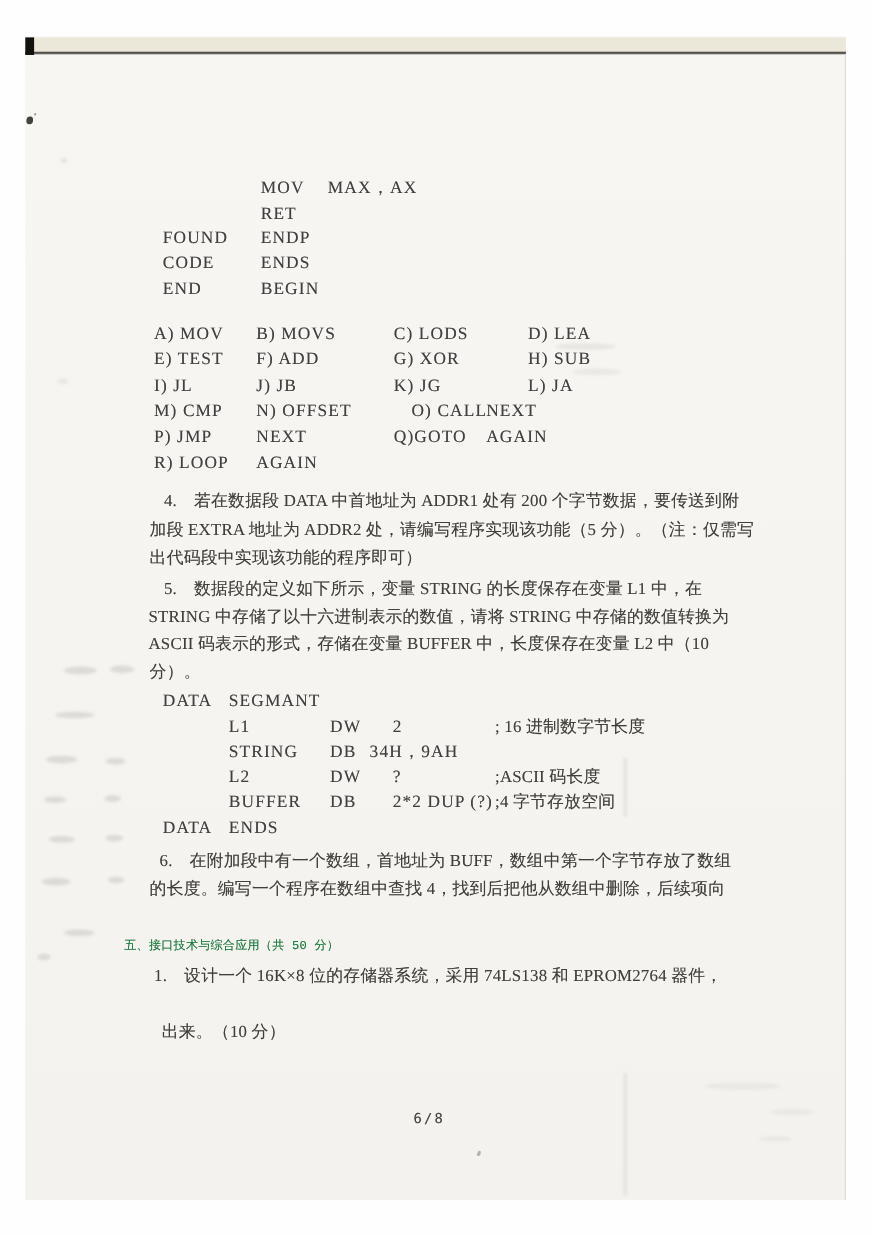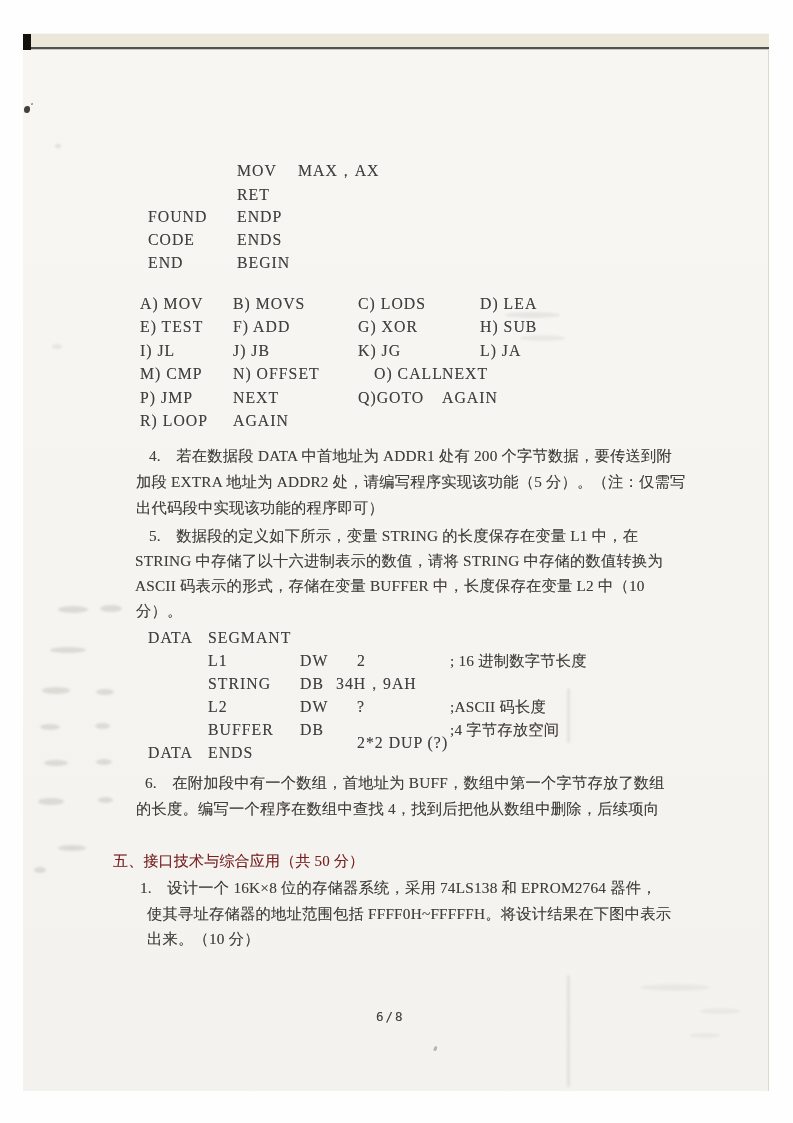--- a/index.html
+++ b/index.html
@@ -23,21 +23,21 @@
   .corner{position:absolute;left:23px;top:34px;width:8px;height:16px;background:#14120e;}
   .rightedge{position:absolute;left:768px;top:49px;width:1px;height:1042px;background:#dcd9d1;}
 
   .t{
     position:absolute;white-space:pre;
     color:#413f3a;font-size:15.3px;line-height:21px;
     letter-spacing:0.2px;
     text-shadow:0 0 0.5px rgba(70,68,62,.45);
   }
   .lat{font-size:15.8px;letter-spacing:1px;color:#404040;}
-  .head{font-size:15px;color:#7f1d1d;}
+  .head{font-size:11px;color:#15803d;font-family:Liberation Mono, monospace;}
   .mono{
     font-family:"DejaVu Sans Mono", monospace;
     font-size:12.5px;letter-spacing:2px;color:#46443f;
   }
   .art{position:absolute;border-radius:50%;filter:blur(1.3px);background:#a5a197;opacity:.3;}
   .speck{position:absolute;background:#2f2d29;opacity:.9;border-radius:60% 40% 55% 45%;}
 </style>
 </head>
 <body>
 
@@ -108,32 +108,31 @@
   <span class="t lat" style="left:300px;top:673px;">DB</span>
   <span class="t lat" style="left:336px;top:673px;">34H，9AH</span>
 
   <span class="t lat" style="left:208px;top:696px;">L2</span>
   <span class="t lat" style="left:300px;top:696px;">DW</span>
   <span class="t lat" style="left:357px;top:696px;">?</span>
   <span class="t" style="left:450px;top:696px;">;ASCII 码长度</span>
 
   <span class="t lat" style="left:208px;top:719px;">BUFFER</span>
   <span class="t lat" style="left:300px;top:719px;">DB</span>
-  <span class="t lat" style="left:357px;top:719px;margin-top:13px;">2*2 DUP (?)</span>
+  <span class="t lat" style="left:357px;top:719px;">2*2 DUP (?)</span>
   <span class="t" style="left:450px;top:719px;">;4 字节存放空间</span>
 
   <span class="t lat" style="left:148px;top:742px;">DATA</span>
   <span class="t lat" style="left:208px;top:742px;">ENDS</span>
 
   <div class="t" style="left:145px;top:772px;">6.　在附加段中有一个数组，首地址为 BUFF，数组中第一个字节存放了数组</div>
   <div class="t" style="left:136px;top:798px;">的长度。编写一个程序在数组中查找 4，找到后把他从数组中删除，后续项向</div>
 
   <div class="t head" style="left:113px;top:851px;">五、接口技术与综合应用（共 50 分）</div>
   <div class="t" style="left:140px;top:877px;">1.　设计一个 16K×8 位的存储器系统，采用 74LS138 和 EPROM2764 器件，</div>
-  <div class="t" style="left:147px;top:903px;">使其寻址存储器的地址范围包括 FFFF0H~FFFFFH。将设计结果在下图中表示</div>
   <div class="t" style="left:147px;top:928px;">出来。（10 分）</div>
 
   <div class="t mono" style="left:376px;top:1006px;">6/8</div>
 
   <div class="speck" style="left:24px;top:106px;width:6px;height:7px;"></div>
   <div class="speck" style="left:31px;top:103px;width:2px;height:2px;opacity:.5;"></div>
   <div class="art" style="left:55px;top:144px;width:6px;height:4px;opacity:.25;"></div>
   <div class="art" style="left:52px;top:344px;width:10px;height:5px;opacity:.18;"></div>
   <div class="art" style="left:505px;top:312px;width:55px;height:6px;opacity:.18;"></div>
   <div class="art" style="left:520px;top:335px;width:45px;height:6px;opacity:.15;"></div>

